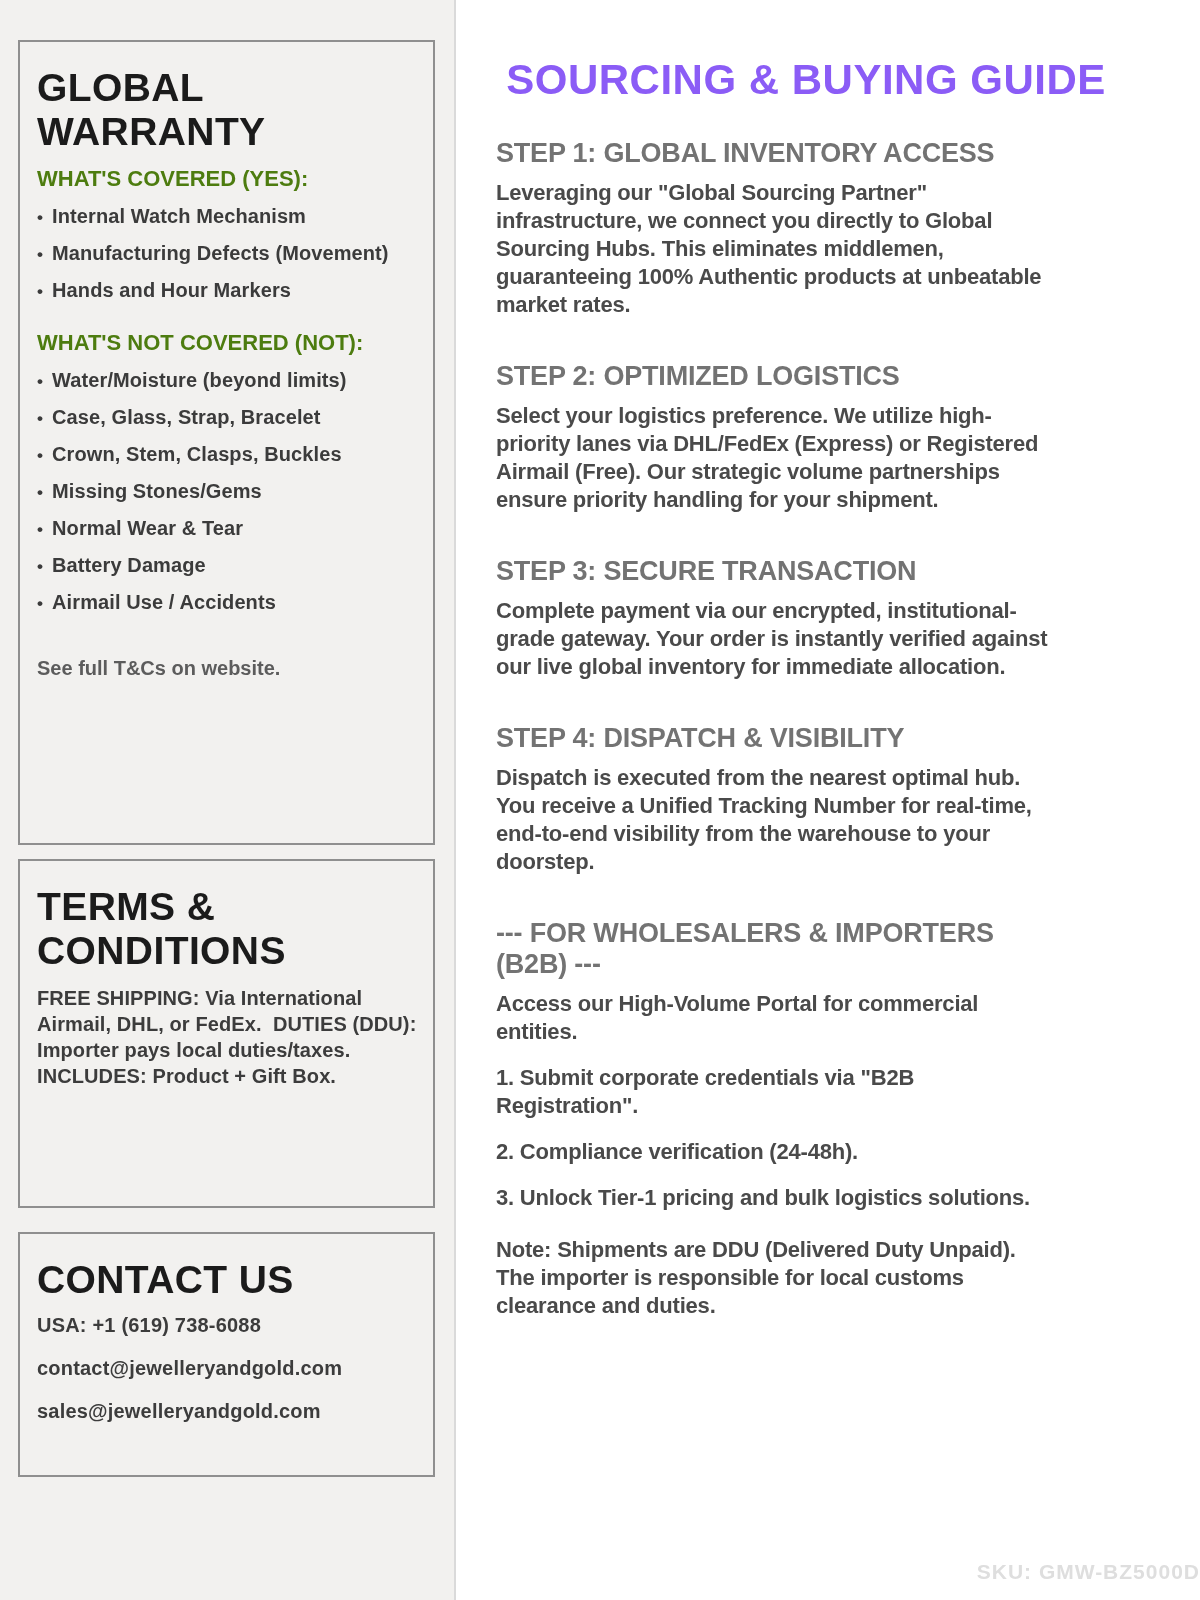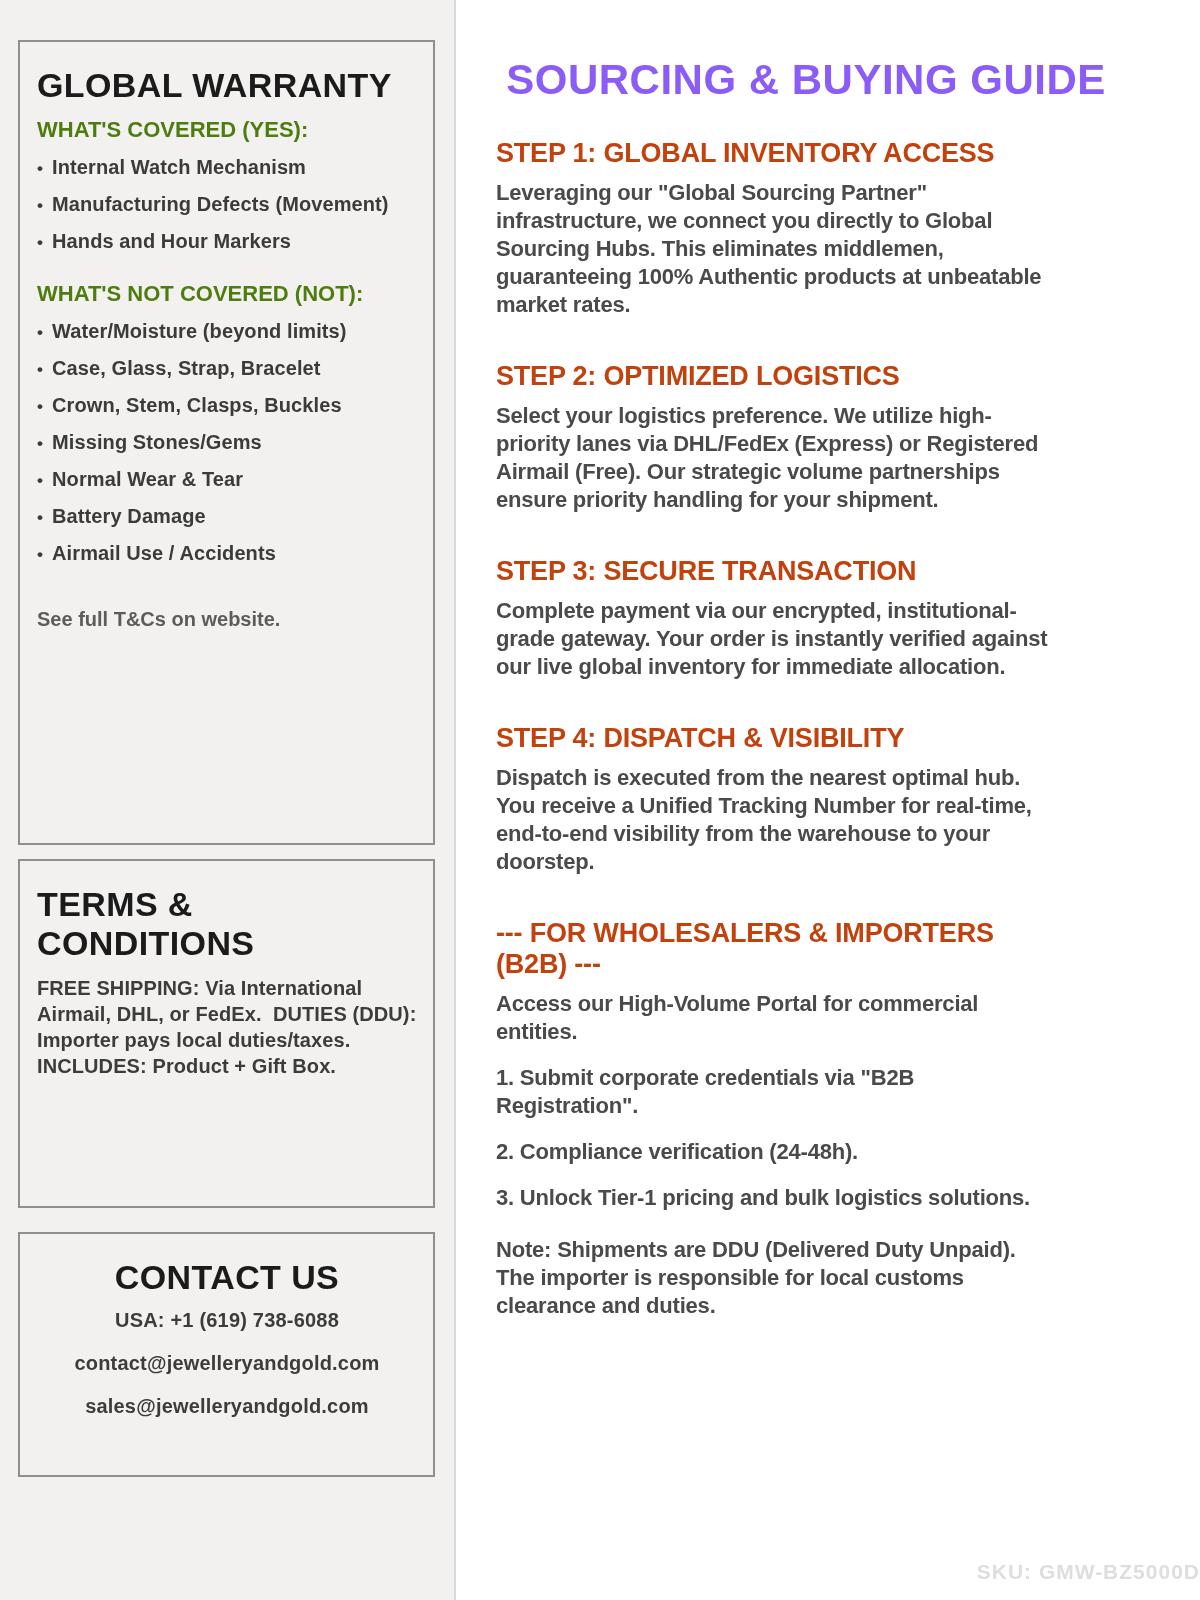--- a/index.html
+++ b/index.html
@@ -19,24 +19,24 @@
     background: #f2f1ef;
     border-right: 2px solid #dadada;
   }
   .side-box {
     position: absolute; left: 18px; width: 417px;
     border: 2px solid #8f8f8f;
     padding: 24px 16px 10px 17px;
   }
   .box-warranty { top: 40px;  height: 805px; }
   .box-terms    { top: 859px; height: 349px; }
-  .box-contact  { top: 1232px; height: 245px; text-align: center; }
+  .box-contact  { top: 1232px; height: 245px; }
 
   .side-title {
-    font-size: 34px; font-weight: 800; color: #1b1b1b;
+    font-size: 39px; font-weight: 800; color: #1b1b1b;
     letter-spacing: 0.4px; margin-bottom: 12px;
   }
   .side-subtitle {
     font-size: 22px; font-weight: 700; color: #4d7c0f;
     margin-top: 10px; margin-bottom: 8px;
   }
   .bullet-list { list-style: none; }
   .bullet-item {
     display: flex; align-items: baseline;
     font-size: 20px; font-weight: 700; color: #3b3b3b;
@@ -62,21 +62,21 @@
     width: 742px; height: 1600px;
     padding: 56px 100px 0 38px;
   }
   .main-title {
     font-size: 42px; font-weight: 800; color: #8b5cf6;
     text-align: center; letter-spacing: 0.5px;
     margin-bottom: 34px; width: 620px;
   }
   .section { width: 560px; }
   .section-heading {
-    font-size: 27px; font-weight: 700; color: #c2410c;
+    font-size: 27px; font-weight: 700; color: #737373;
     margin-top: 42px; margin-bottom: 10px; letter-spacing: -0.2px;
   }
   .section-body {
     font-size: 22px; font-weight: 700; color: #4a4a4a;
     line-height: 28px; letter-spacing: -0.2px;
   }
   .b2b-step { margin-top: 18px; }
   .b2b-note { margin-top: 24px; }
 
   .sku {

